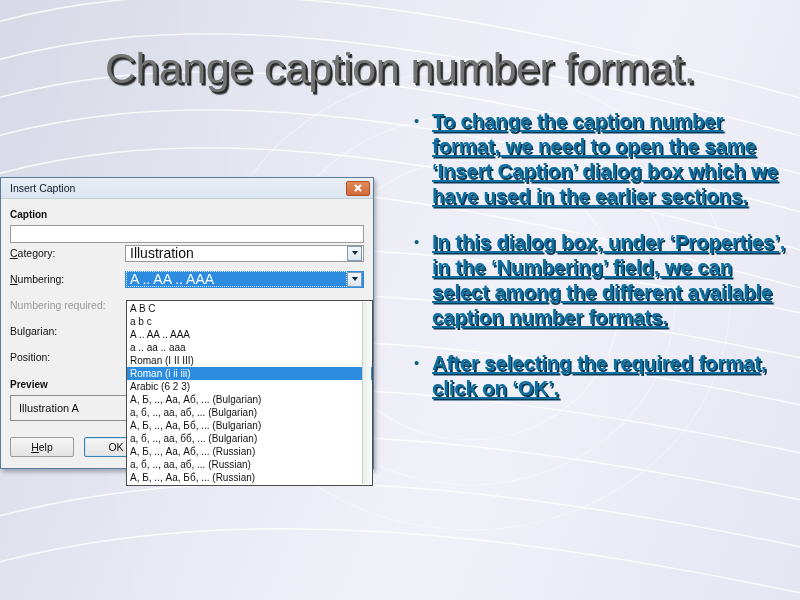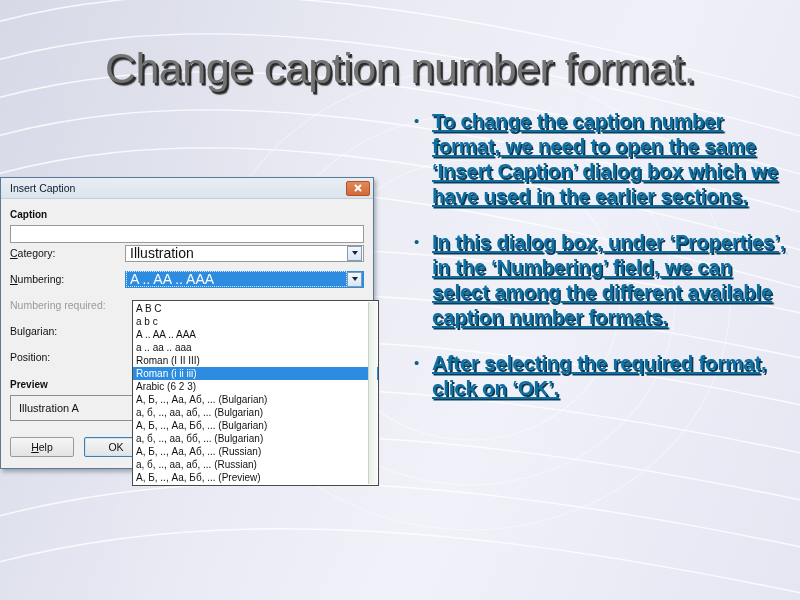--- a/index.html
+++ b/index.html
@@ -162,21 +162,21 @@
     border-radius: 2px;
     font-size: 10.5px;
     display:flex; align-items:center; justify-content:center;
     cursor: pointer;
   }
   .dlg-button.default { border: 1px solid #3c7fb1; box-shadow: inset 0 0 0 1px #cfe2f2; }
 
   
   #numbering-dropdown {
     position: absolute;
-    left: 132px; top: 300px;
+    left: 126px; top: 300px;
     width: 247px;
     background: #ffffff;
     border: 1px solid #4a4a4a;
     z-index: 20;
     font-size: 10px;
     padding: 1px 0 1px 0;
   }
   .dd-item {
     height: 13px;
     line-height: 13px;
@@ -313,15 +313,15 @@
     <div class="dd-item">a .. aa .. aaa</div>
     <div class="dd-item">Roman (I II III)</div>
     <div class="dd-item selected">Roman (i ii iii)</div>
     <div class="dd-item">Arabic (6 2 3)</div>
     <div class="dd-item">А, Б, .., Аа, Аб, ... (Bulgarian)</div>
     <div class="dd-item">а, б, .., аа, аб, ... (Bulgarian)</div>
     <div class="dd-item">А, Б, .., Аа, Бб, ... (Bulgarian)</div>
     <div class="dd-item">а, б, .., аа, бб, ... (Bulgarian)</div>
     <div class="dd-item">А, Б, .., Аа, Аб, ... (Russian)</div>
     <div class="dd-item">а, б, .., аа, аб, ... (Russian)</div>
-    <div class="dd-item">А, Б, .., Аа, Бб, ... (Preview)</div>
+    <div class="dd-item">А, Б, .., Аа, Бб, ... (Russian)</div>
     <div id="dropdown-scrollbar"></div>
 </div>
 
 </body></html>

